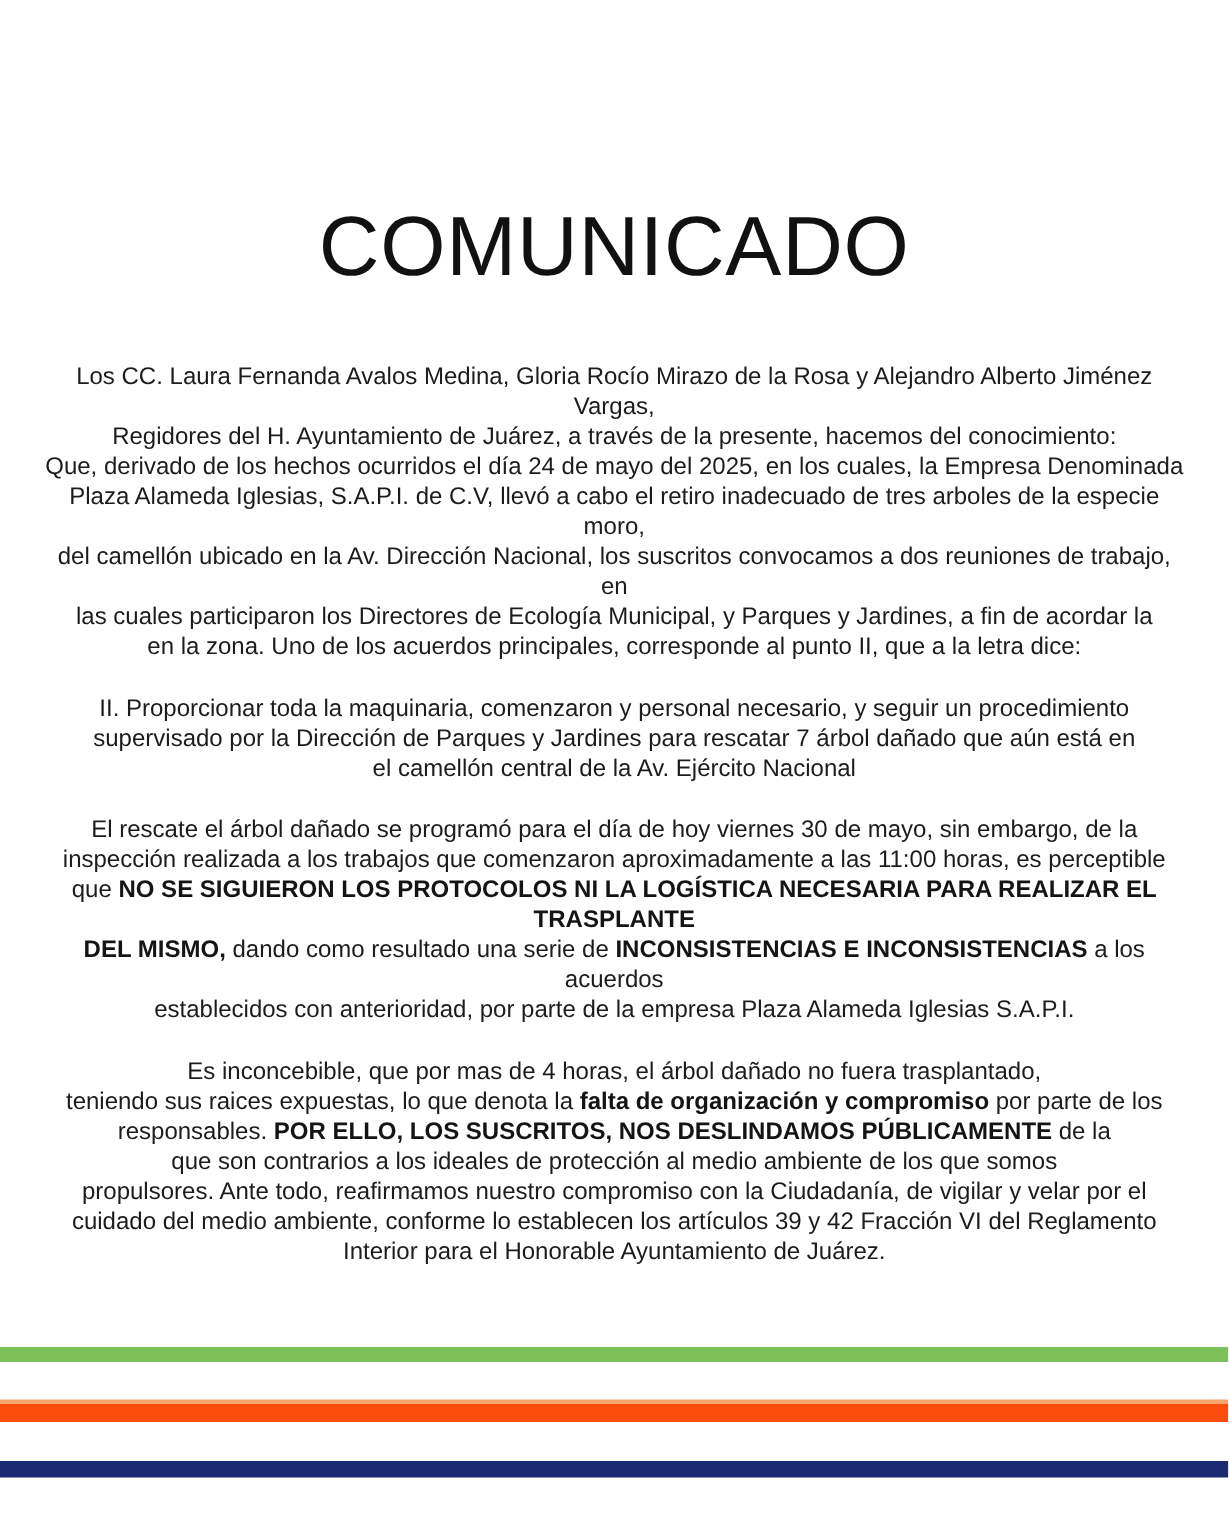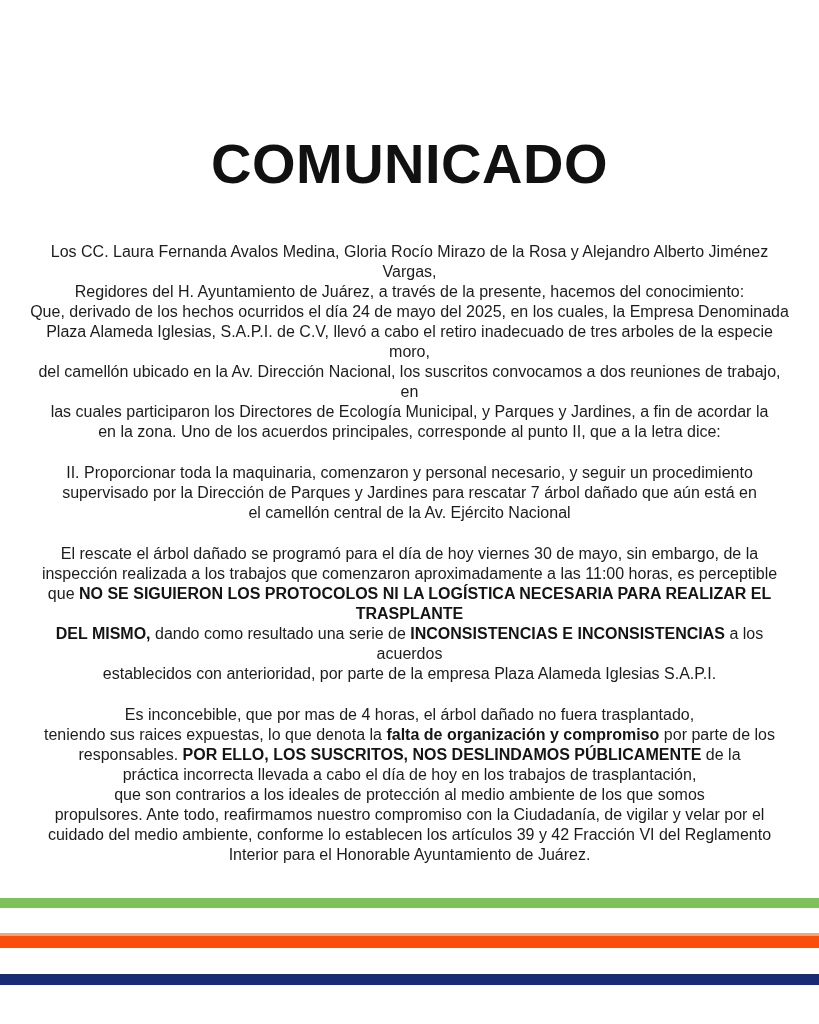--- a/index.html
+++ b/index.html
@@ -12,21 +12,21 @@
     overflow: hidden;
     font-family: "Liberation Sans", "DejaVu Sans", sans-serif;
     color: #1c1c1e;
   }
   .title {
     margin: 0;
     padding-top: 133px;
     text-align: center;
     font-size: 56px;
     line-height: 1.12;
-    font-weight: 700;
+    font-weight: 400;
     letter-spacing: 0.5px;
     color: #111111;
   }
   .body-text {
     margin-top: 46px;
     padding: 0 28px;
     text-align: center;
     font-size: 16px;
     line-height: 20px;
   }
@@ -69,21 +69,20 @@
         <span class="line"><span>El rescate el árbol dañado se programó para el día de hoy viernes 30 de mayo, sin embargo, de la</span></span>
         <span class="line"><span>inspección realizada a los trabajos que comenzaron aproximadamente a las 11:00 horas, es perceptible</span></span>
         <span class="line"><span>que </span><strong>NO SE SIGUIERON LOS PROTOCOLOS NI LA LOGÍSTICA NECESARIA PARA REALIZAR EL TRASPLANTE</strong></span>
         <span class="line"><strong>DEL MISMO,</strong><span> dando como resultado una serie de </span><strong>INCONSISTENCIAS E INCONSISTENCIAS</strong><span> a los acuerdos</span></span>
         <span class="line"><span>establecidos con anterioridad, por parte de la empresa Plaza Alameda Iglesias S.A.P.I.</span></span>
       </p>
       <p class="para">
         <span class="line"><span>Es inconcebible, que por mas de 4 horas, el árbol dañado no fuera trasplantado,</span></span>
         <span class="line"><span>teniendo sus raices expuestas, lo que denota la </span><strong>falta de organización y compromiso</strong><span> por parte de los</span></span>
         <span class="line"><span>responsables. </span><strong>POR ELLO, LOS SUSCRITOS, NOS DESLINDAMOS PÚBLICAMENTE</strong><span> de la</span></span>
-        <span class="line"><span>práctica incorrecta llevada a cabo el día de hoy en los trabajos de trasplantación,</span></span>
         <span class="line"><span>que son contrarios a los ideales de protección al medio ambiente de los que somos</span></span>
         <span class="line"><span>propulsores. Ante todo, reafirmamos nuestro compromiso con la Ciudadanía, de vigilar y velar por el</span></span>
         <span class="line"><span>cuidado del medio ambiente, conforme lo establecen los artículos 39 y 42 Fracción VI del Reglamento</span></span>
         <span class="line"><span>Interior para el Honorable Ayuntamiento de Juárez.</span></span>
       </p>
     </div>
 
   <div class="stripe stripe-green" style="background: rgb(125, 193, 90);"></div>
   <div class="stripe stripe-orange" style="background: linear-gradient(rgb(249, 165, 106) 0px, rgb(249, 165, 106) 20%, rgb(251, 78, 12) 20%);"></div>
   <div class="stripe stripe-navy" style="background: rgb(26, 43, 116);"></div>

